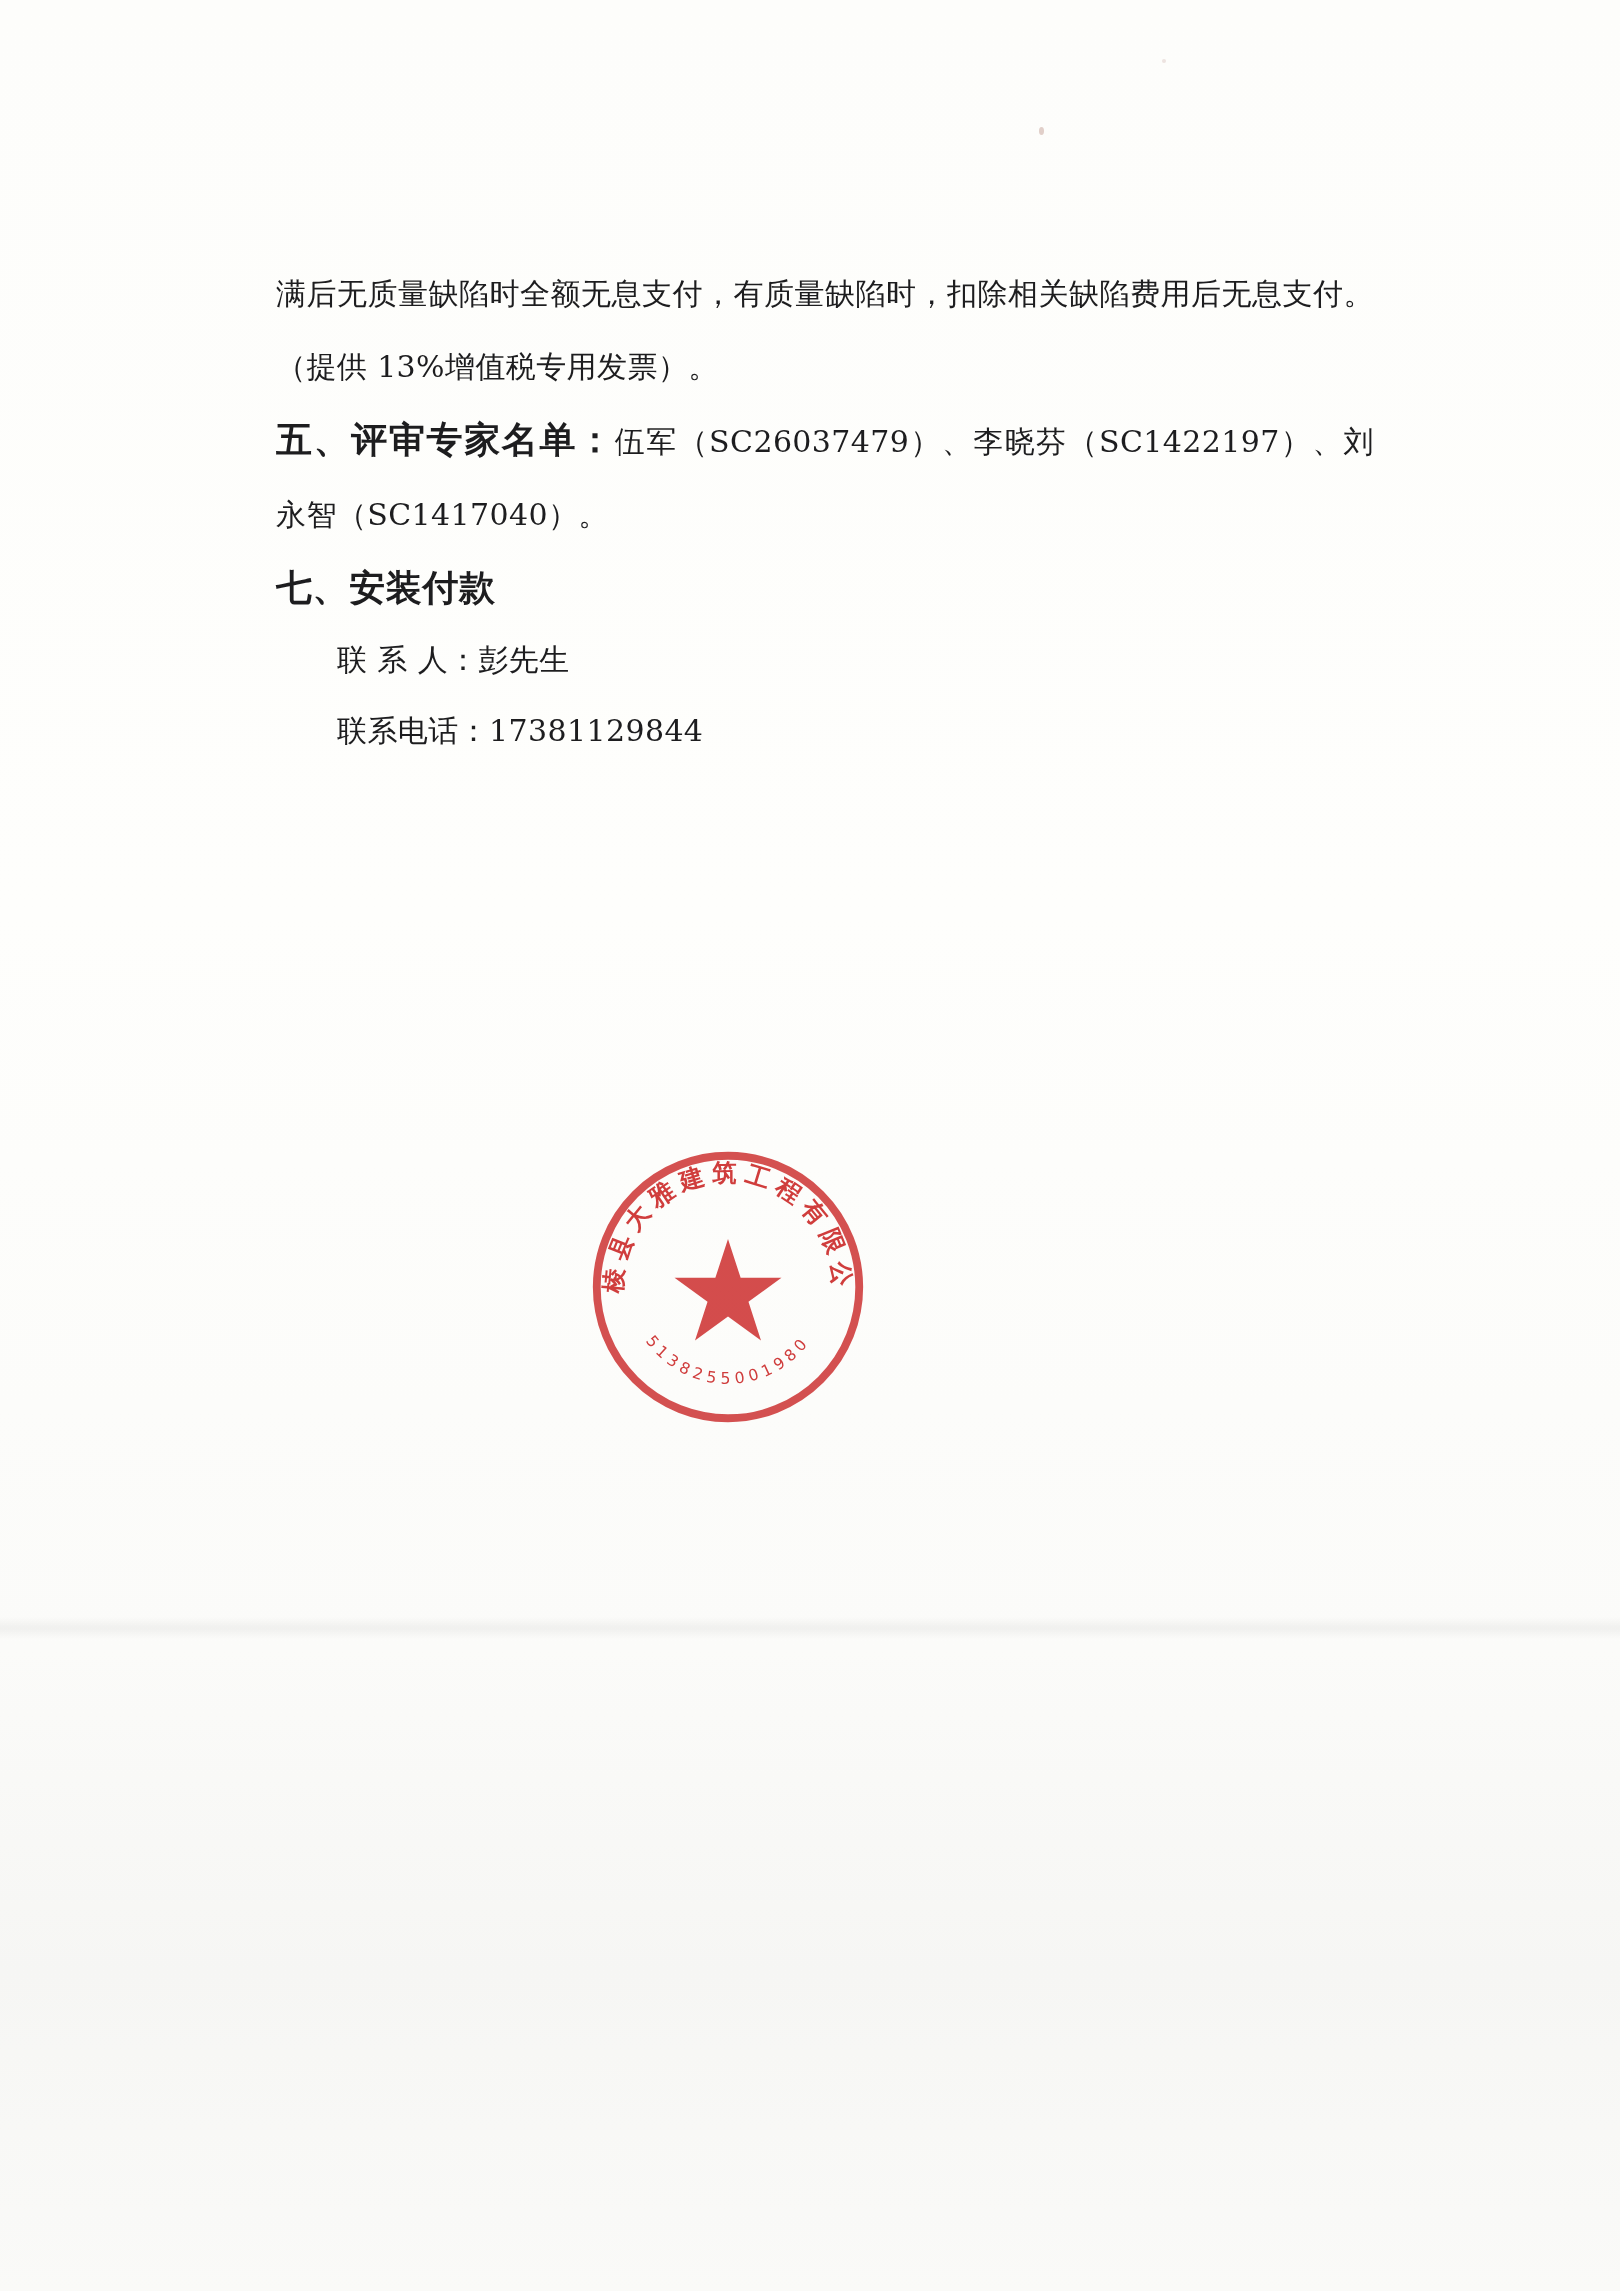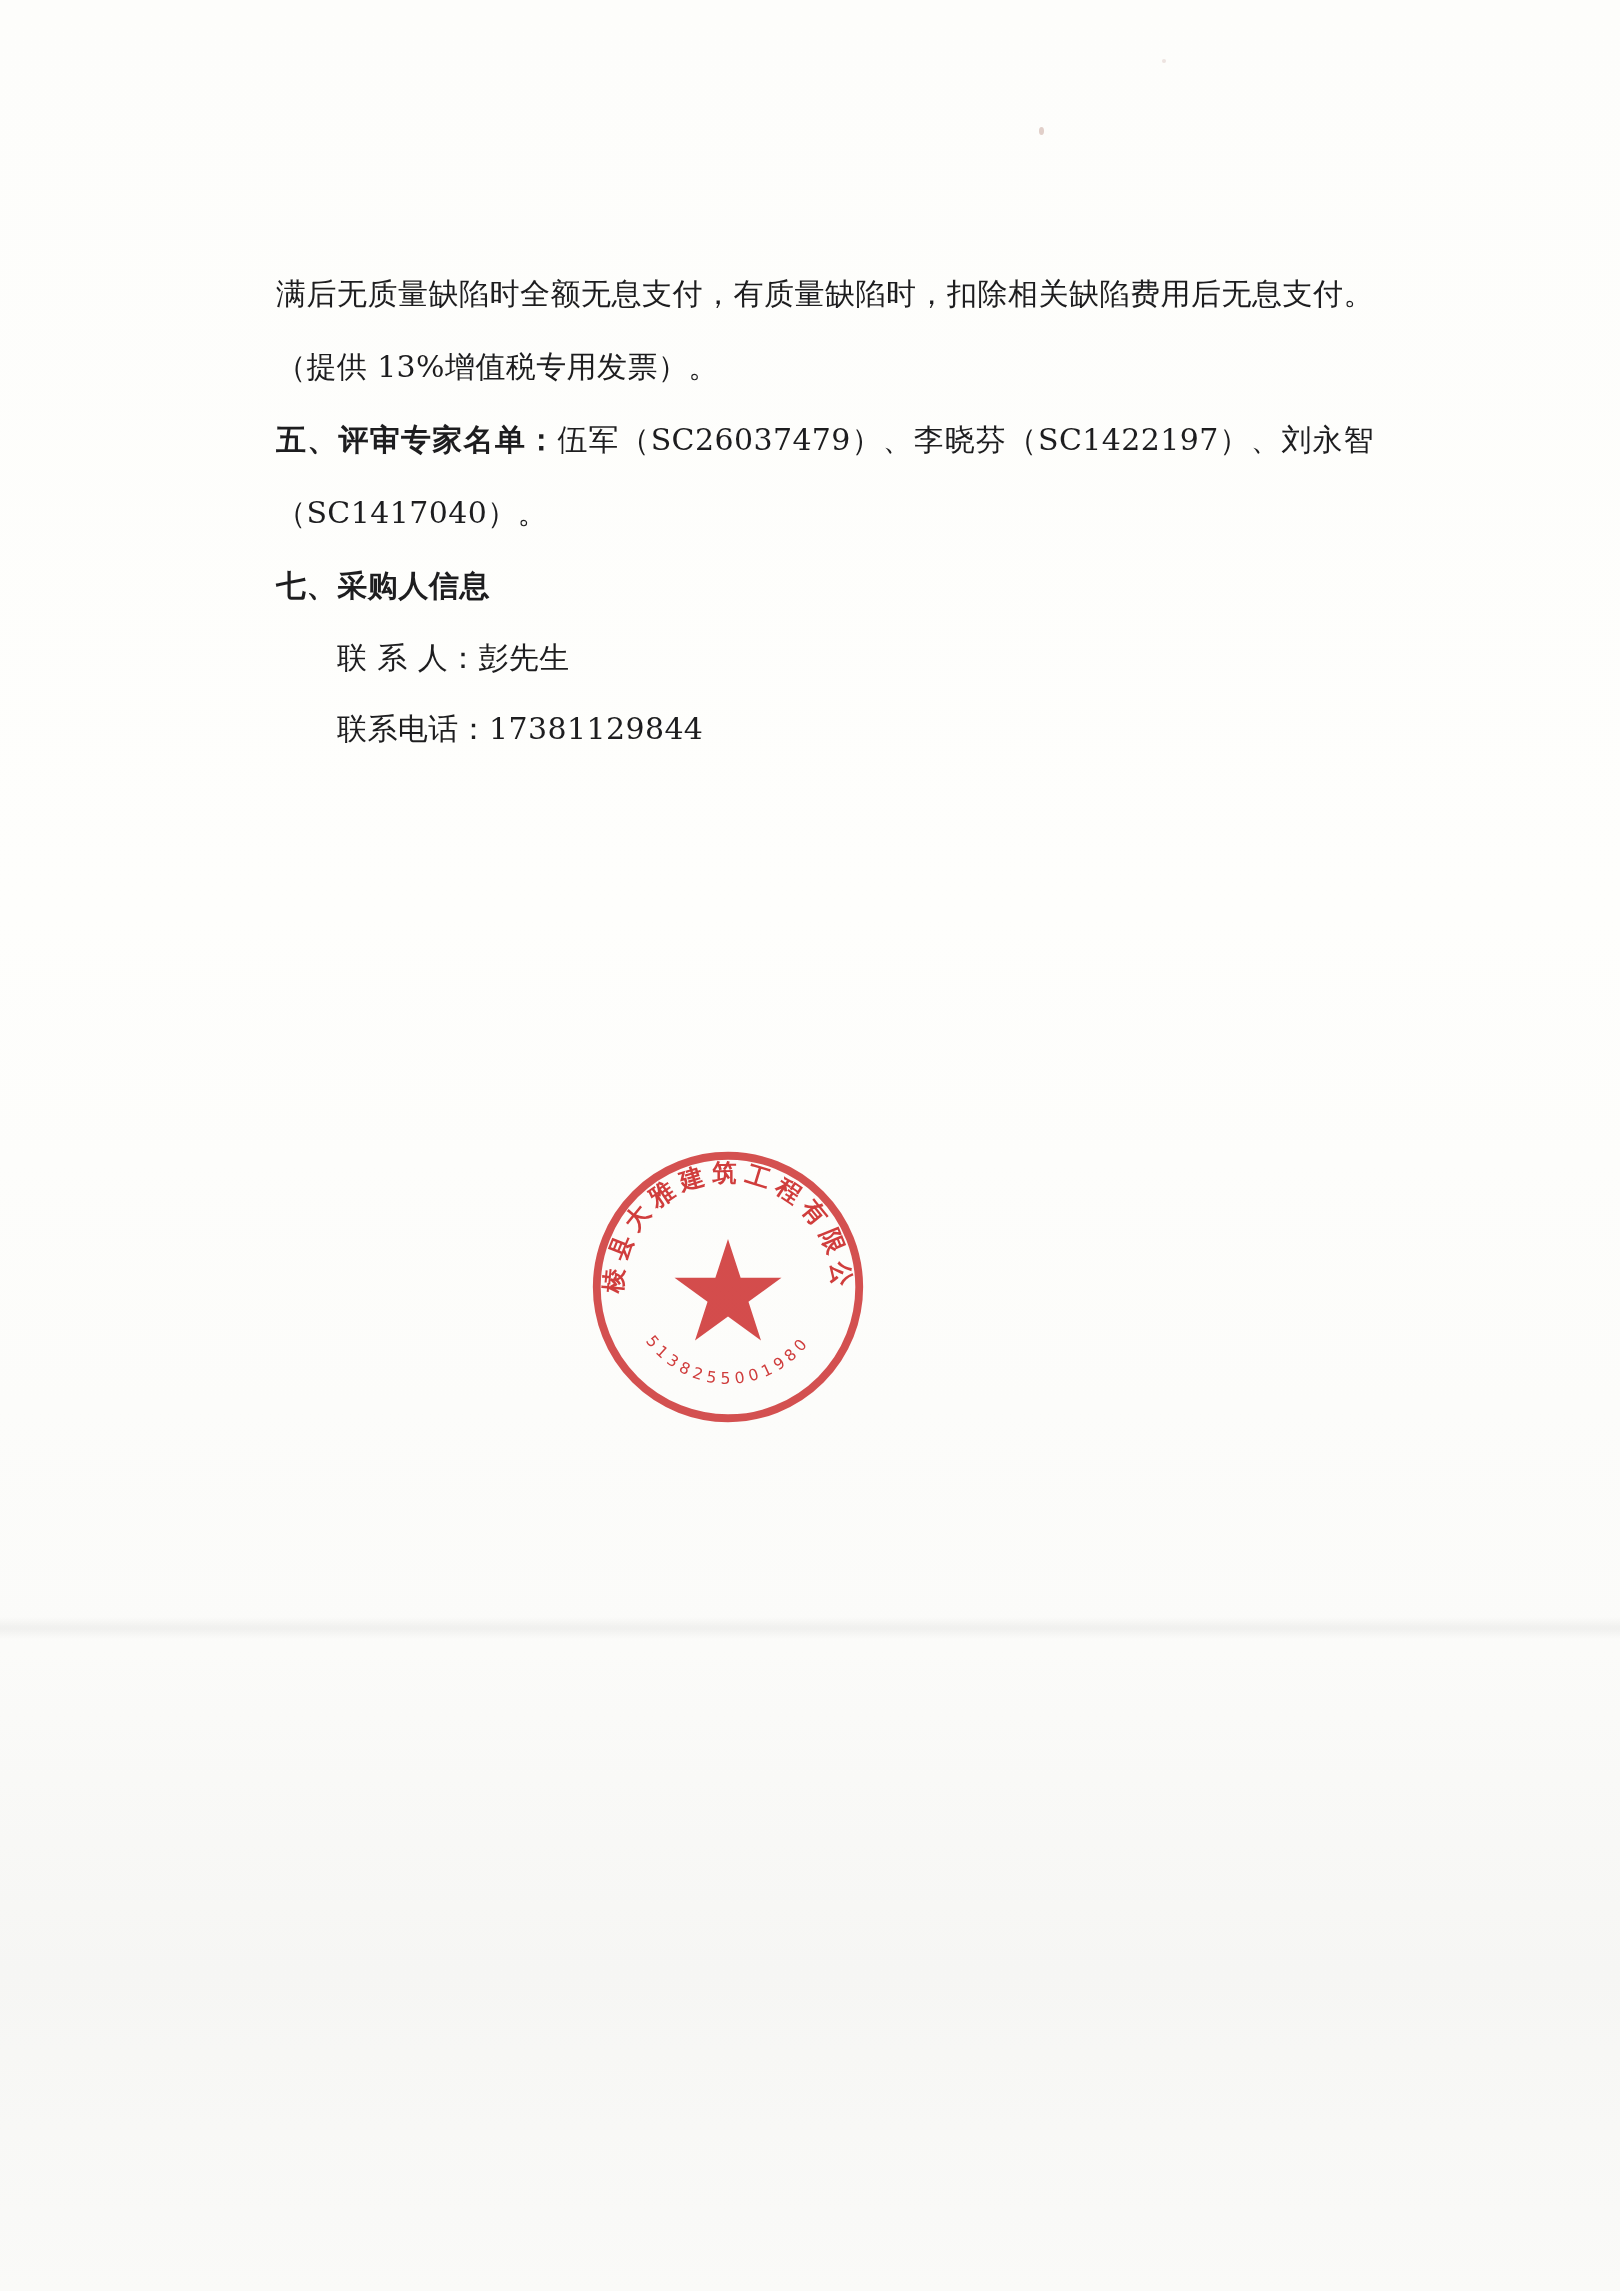--- a/index.html
+++ b/index.html
@@ -56,21 +56,21 @@
     letter-spacing: 0.4px;
     white-space: pre-wrap;
   }
   .body-text {
     text-align: justify;
     text-justify: inter-ideograph;
   }
   .indent { text-indent: 61px; }
   .heading {
     font-weight: bold;
-    font-size: 30px;
+    font-size: 36px;
     line-height: 73px;
     letter-spacing: 0.6px;
   }
   .block { margin-bottom: 0px; }
   .label-block p { line-height: 71px; }
   .info-line { text-indent: 61px; }
   
   .seal {
     position: absolute;
     left: 586px;
@@ -95,21 +95,21 @@
 
     <p class="body-text block">满后无质量缺陷时全额无息支付，有质量缺陷时，扣除相关缺陷费用后无息支付。（提供 13%增值税专用发票）。</p>
 
 
     <div>
       <p class="body-text"><span class="heading">五、评审专家名单：</span><span>伍军（SC26037479）、李晓芬（SC1422197）、刘永智（SC1417040）。</span></p>
     </div>
 
 
     <div>
-      <p class="heading">七、采购人信息</p>
+      <p class="heading">七、安装付款</p>
       <div class="label-block">
         <p class="info-line">联 系 人：彭先生</p>
         <p class="info-line">联系电话：17381129844</p>
       </div>
     </div>
 
   </div>
 
   <div class="seal">
     <div class="seal-wrap">

